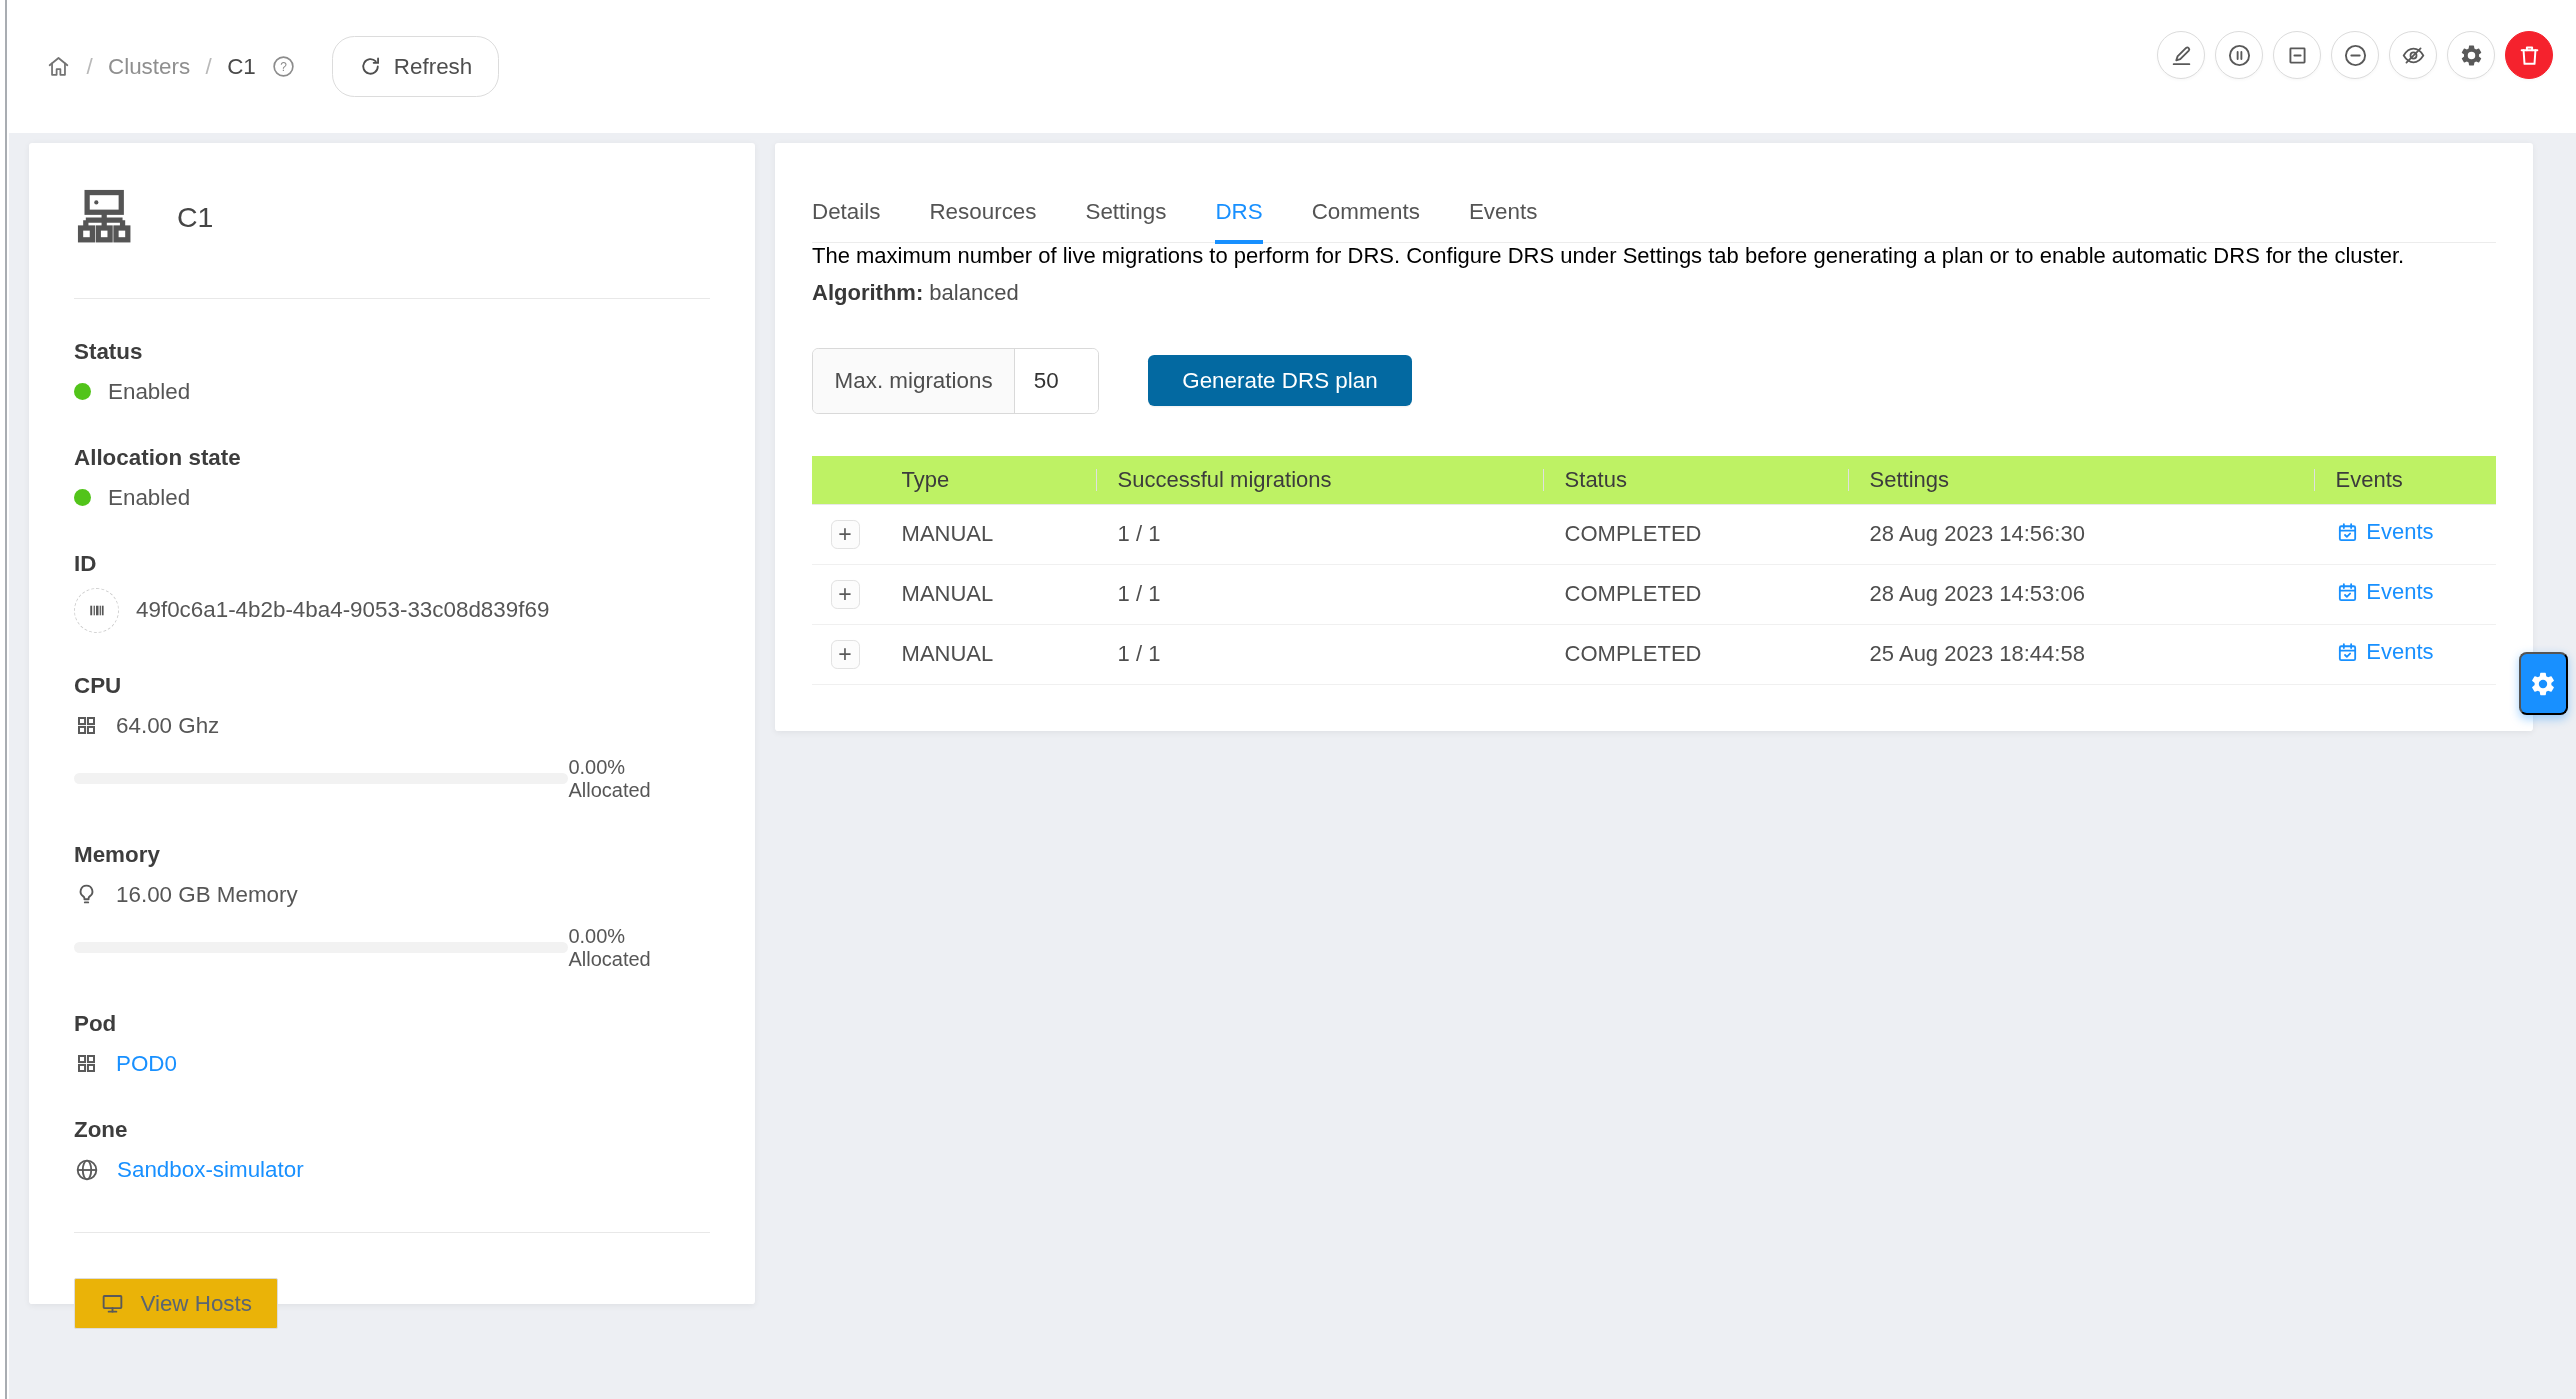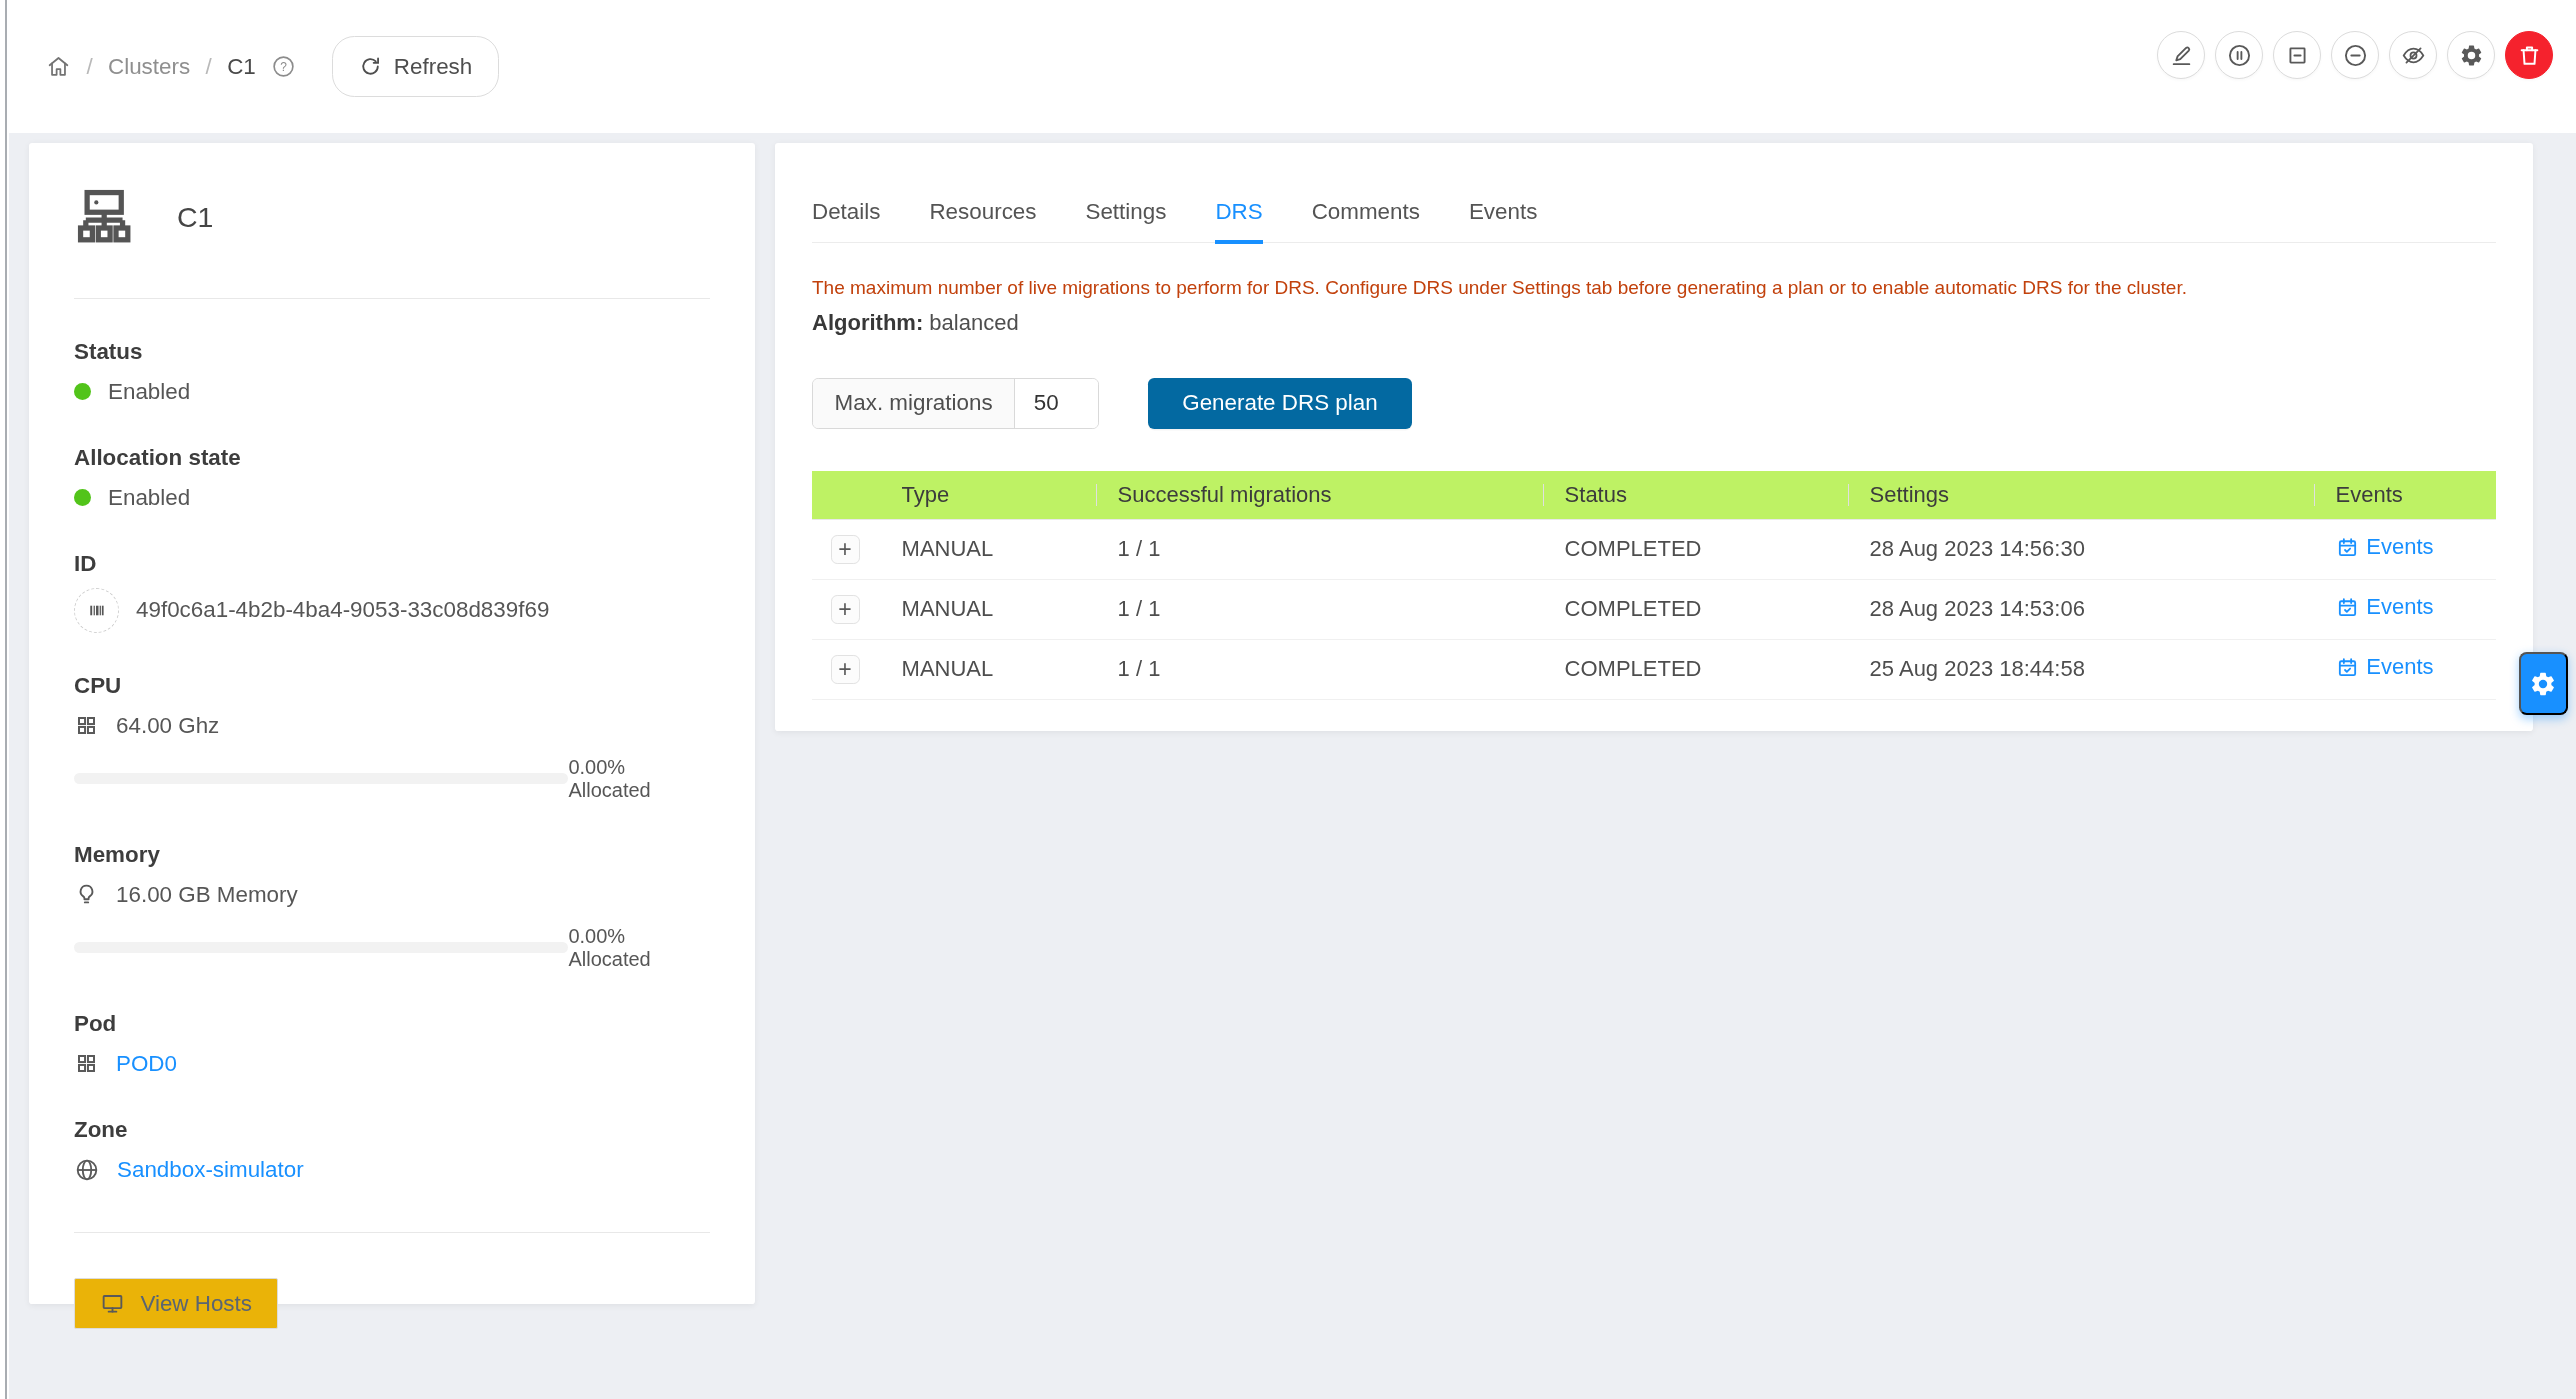--- a/index.html
+++ b/index.html
@@ -62,27 +62,27 @@
     height:51px; padding:0 25px; border:1.5px solid #dcdcdc; border-radius:2px; background:#eab308;
     font-size:22.4px; color:#5a6573; cursor:pointer;
   }
 
   
   .tabs { display:flex; gap:49px; padding-top:56px; border-bottom:1.5px solid #ececec; }
   .tab { font-size:22.4px; color:#545454; padding-bottom:17px; position:relative; cursor:pointer; }
   .tab.active { color:#1890ff; }
   .tab.active::after { content:''; position:absolute; left:0; right:0; bottom:-1.5px; height:3.1px; background:#1890ff; }
 
-  .desc { margin-top:34px; font-size:19px; color:#c2410c; }
+  .desc { font-size:22px; color:#000000; }
   .algo { margin-top:10.8px; font-size:22px; color:#4e4e4e; }
   .algo b { color:#383838; }
 
   
   .controls { margin-top:42px; display:flex; align-items:center; }
-  .input-group { display:flex; height:51px; border:1.5px solid #d9d9d9; border-radius:6.2px; overflow:hidden; background:#fff; }
+  .input-group { display:flex; height:66px; border:1.5px solid #d9d9d9; border-radius:6.2px; overflow:hidden; background:#fff; }
   .addon { background:#fafafa; border-right:1.5px solid #d9d9d9; display:flex; align-items:center; padding:0 21.6px; font-size:22.4px; color:#4e4e4e; }
   .mig-input { border:none; outline:none; width:83px; padding:0 18.5px; font-size:22.4px; color:#333; font-family:inherit; }
   .generate-btn {
     margin-left:49px; height:51px; padding:0 34px; border:none; border-radius:6.2px;
     background:#0369a1; color:#fff; font-size:22.4px; font-family:inherit; cursor:pointer;
     box-shadow:0 1.5px 0 rgba(0,0,0,.045);
   }
 
   
   .drs-table { margin-top:42px; font-size:22px; }

